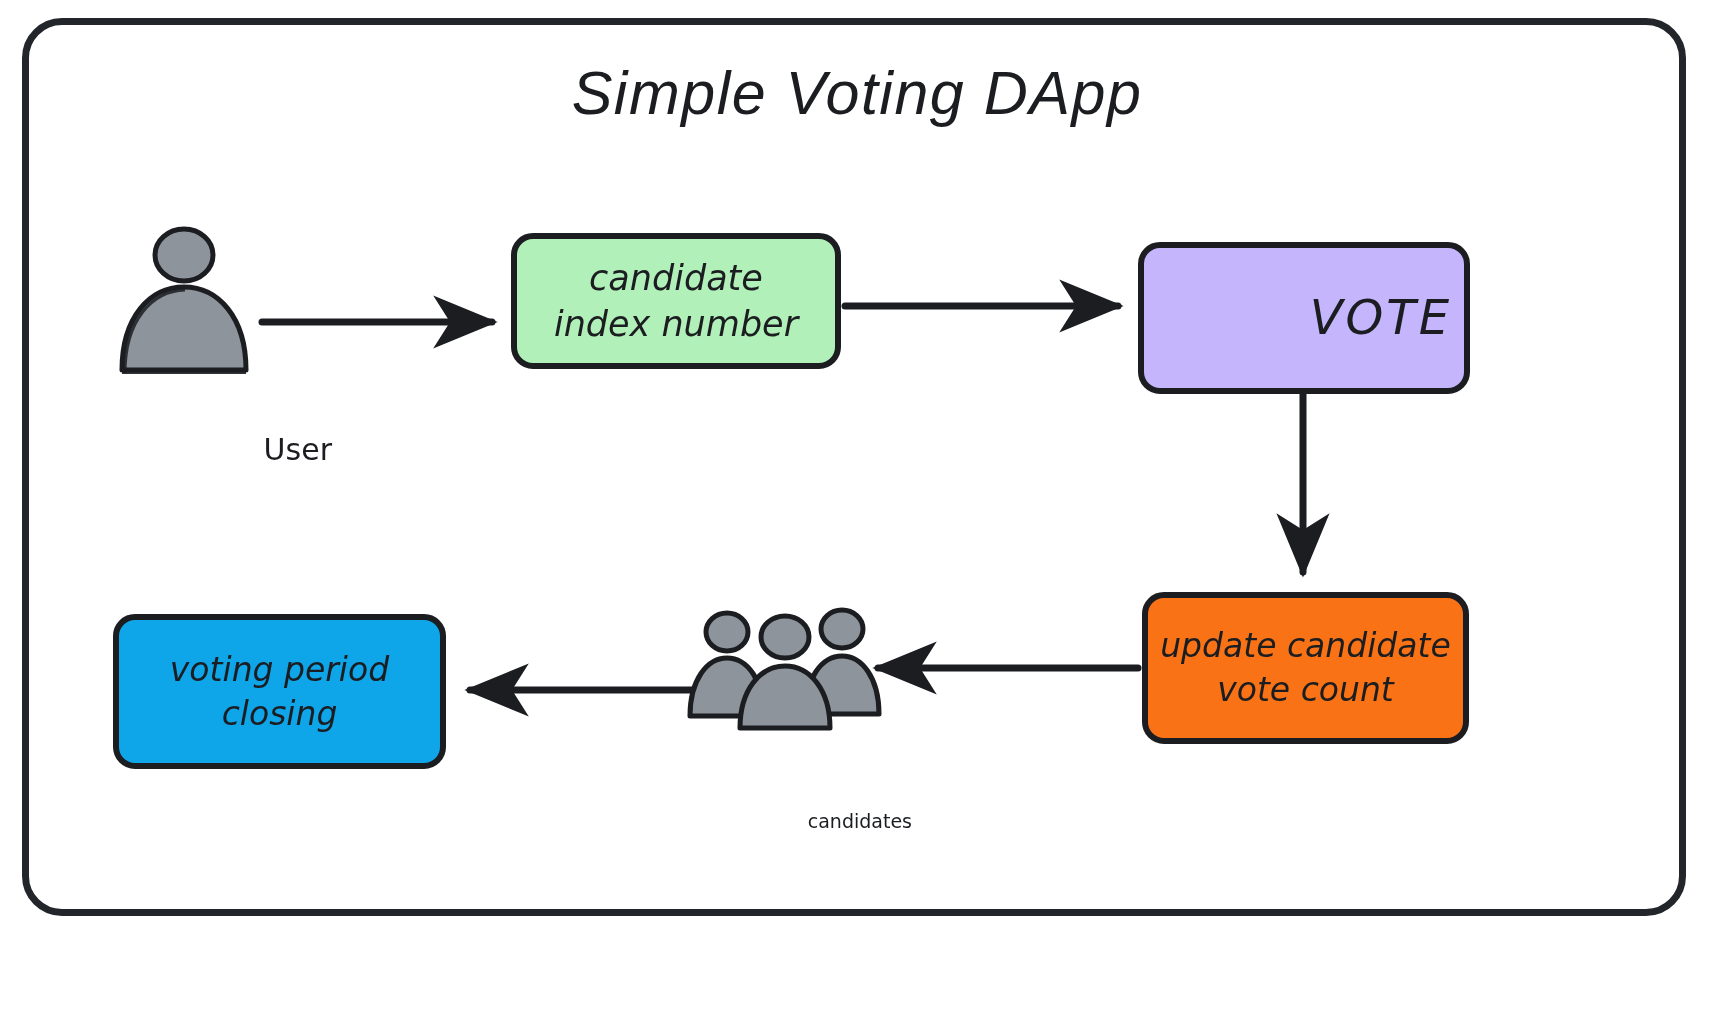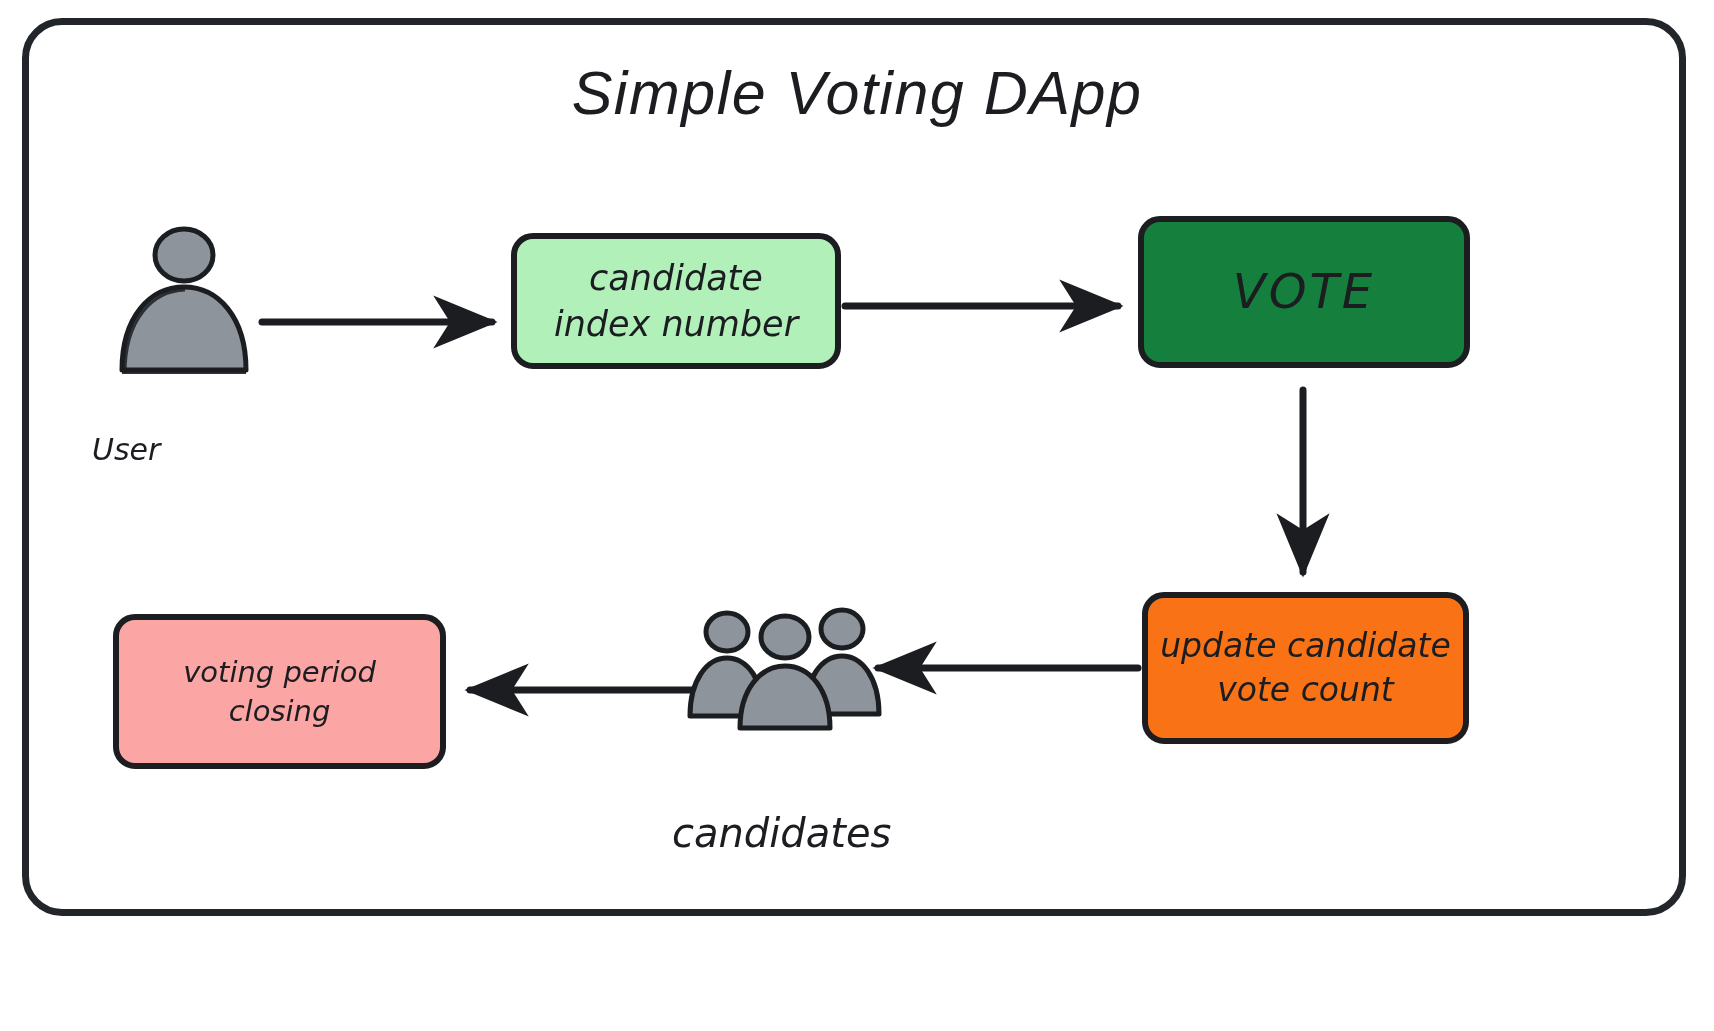--- a/index.html
+++ b/index.html
@@ -71,69 +71,69 @@
   #node-candidate-index {
     left: 511px;
     top: 233px;
     width: 330px;
     height: 136px;
     background: #b1f0b9;
     font-size: 35px;
   }
   #node-vote {
     left: 1138px;
-    top: 216px;
+    top: 242px;
     width: 332px;
     height: 152px;
-    background: #15803d;
+    background: #c4b5fd;
     font-size: 48px;
     letter-spacing: 3px;
+    justify-content: flex-end;
   }
   #node-update-count {
     left: 1142px;
     top: 592px;
     width: 327px;
     height: 152px;
     background: #f97316;
     font-size: 33px;
   }
   #node-voting-closing {
     left: 113px;
     top: 614px;
     width: 333px;
     height: 155px;
-    background: #fca5a5;
-    font-size: 29px;
+    background: #0ea5e9;
+    font-size: 33px;
   }
 
   
   .actor {
     position: absolute;
   }
   #actor-user { left: 112px; top: 222px; width: 200px; height: 175px; }
   #actor-candidates { left: 682px; top: 604px; width: 220px; height: 130px; }
 
   .actor-label {
     position: absolute;
-    text-align: left;
+    text-align: right;
     font-family: "DejaVu Sans", sans-serif;
-    font-style: italic;
     color: #1b1d21;
   }
   #label-user {
     left: 92px;
     top: 432px;
     width: 240px;
     font-size: 30px;
   }
   #label-candidates {
     left: 672px;
     top: 810px;
     width: 240px;
-    font-size: 40px;
+    font-size: 19px;
   }
 
   
   #arrows {
     position: absolute;
     left: 0;
     top: 0;
     width: 1714px;
     height: 1031px;
     pointer-events: none;

